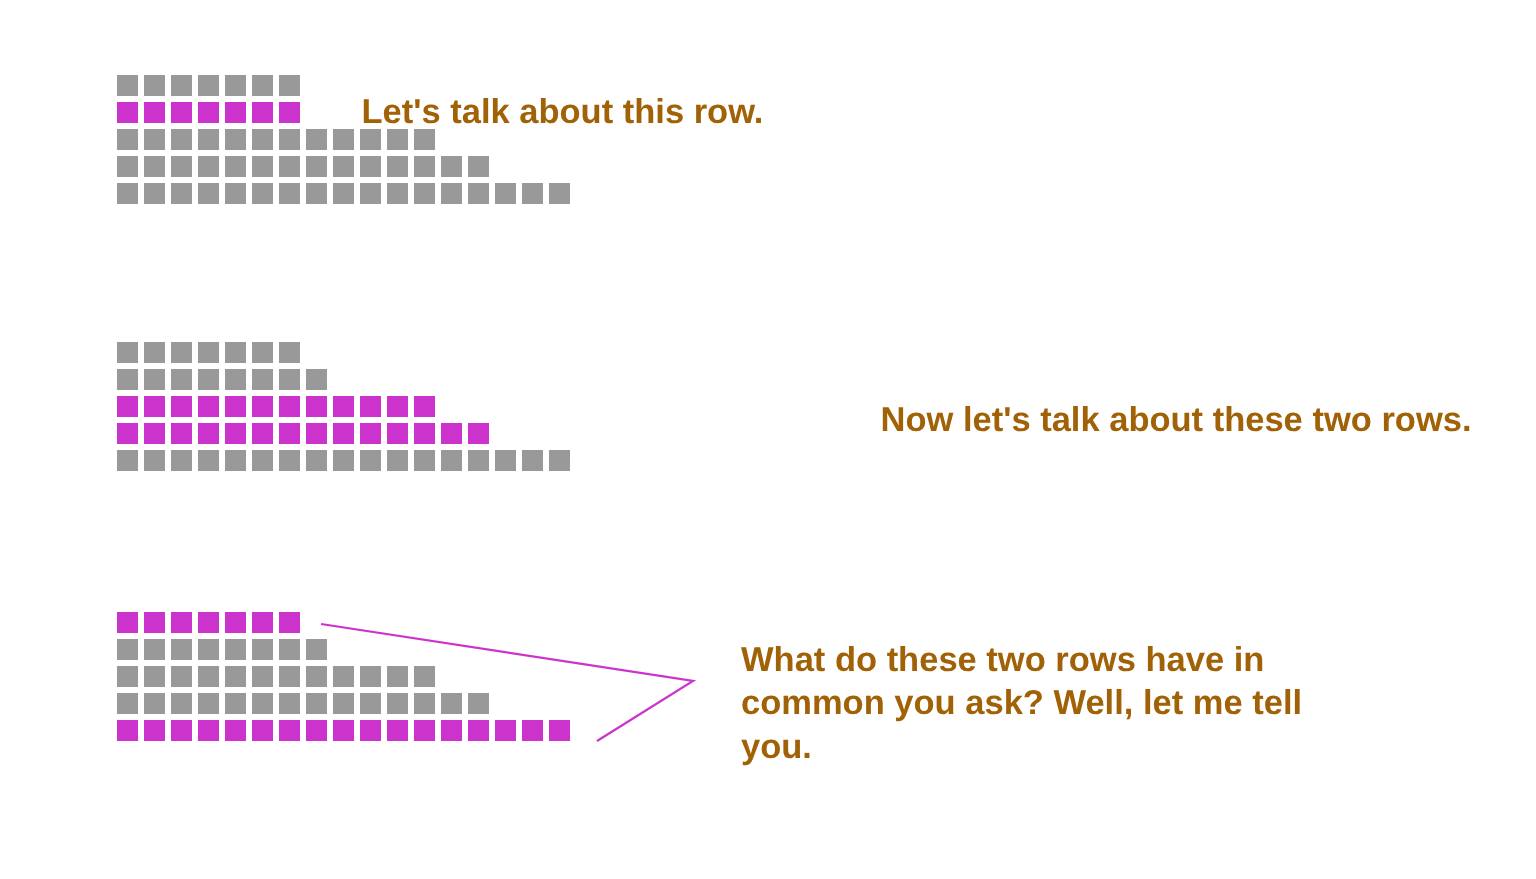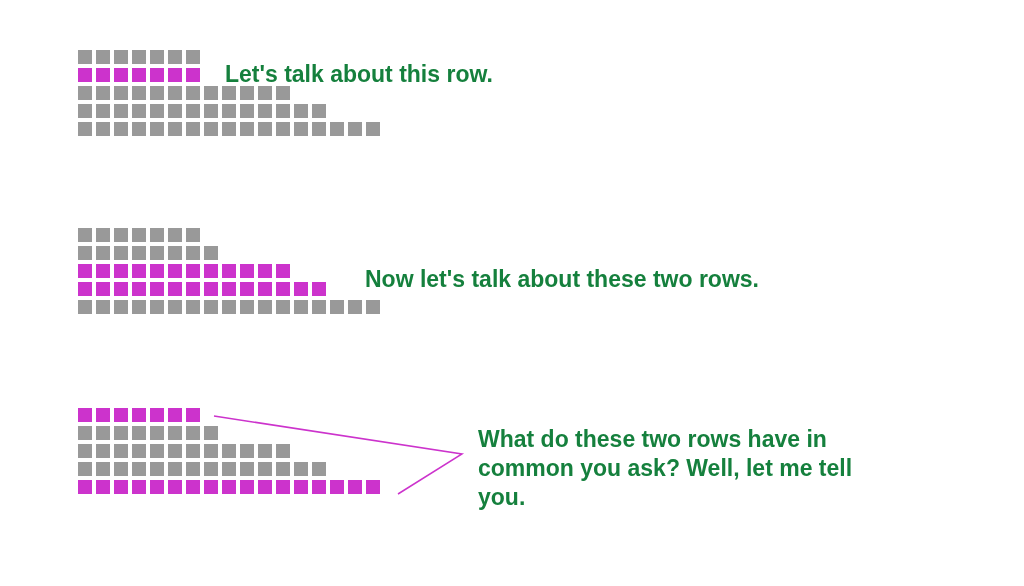--- a/index.html
+++ b/index.html
@@ -21,24 +21,25 @@
     }
     .sq {
       width: 14px;
       height: 14px;
       flex-shrink: 0;
     }
     .gray { background: #999999; }
     .pink { background: #cc33cc; }
     .caption {
       position: absolute;
-      color: #15803d;
+      color: #a16207;
       font-weight: bold;
       font-size: 23px;
       line-height: 1.25;
+      margin-left: 16px;
     }
     svg.connector {
       position: absolute;
       overflow: visible;
       pointer-events: none;
     }
   </style>
 </head>
 <body>
 
@@ -176,21 +177,21 @@
         <div class="sq gray"></div>
         <div class="sq gray"></div>
         <div class="sq gray"></div>
         <div class="sq gray"></div>
         <div class="sq gray"></div>
         <div class="sq gray"></div>
         <div class="sq gray"></div>
         <div class="sq gray"></div>
       </div>
     </div>
-    <div class="caption" style="left: 365px; top: 265px; width: 600px;">Now let's talk about these two rows.</div>
+    <div class="caption" style="left: 365px; top: 265px; width: 600px; text-align: right;">Now let's talk about these two rows.</div>
     <div class="group" style="left: 78px; top: 408px;">
       <div class="row">
         <div class="sq pink"></div>
         <div class="sq pink"></div>
         <div class="sq pink"></div>
         <div class="sq pink"></div>
         <div class="sq pink"></div>
         <div class="sq pink"></div>
         <div class="sq pink"></div>
       </div>

